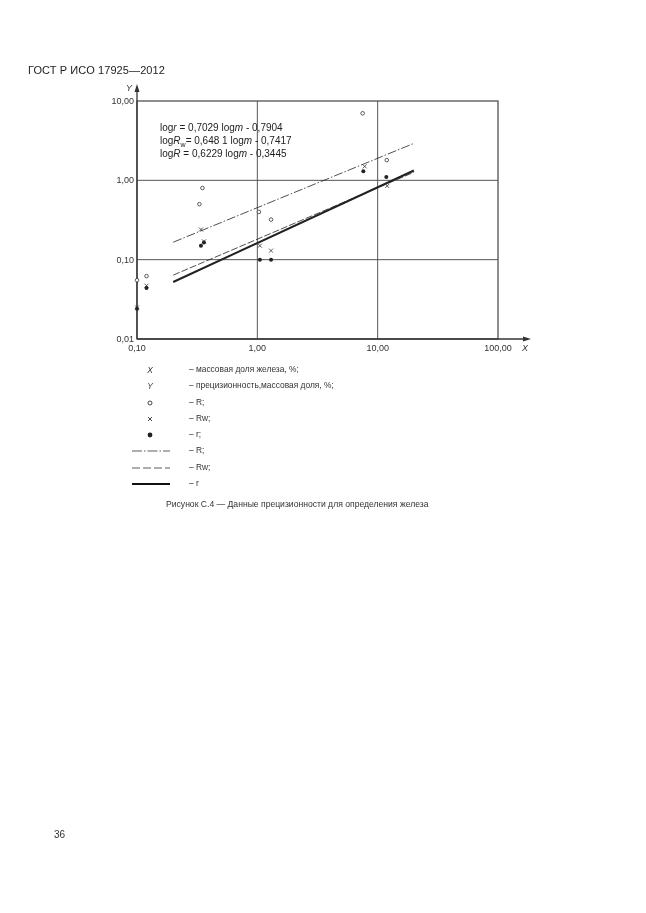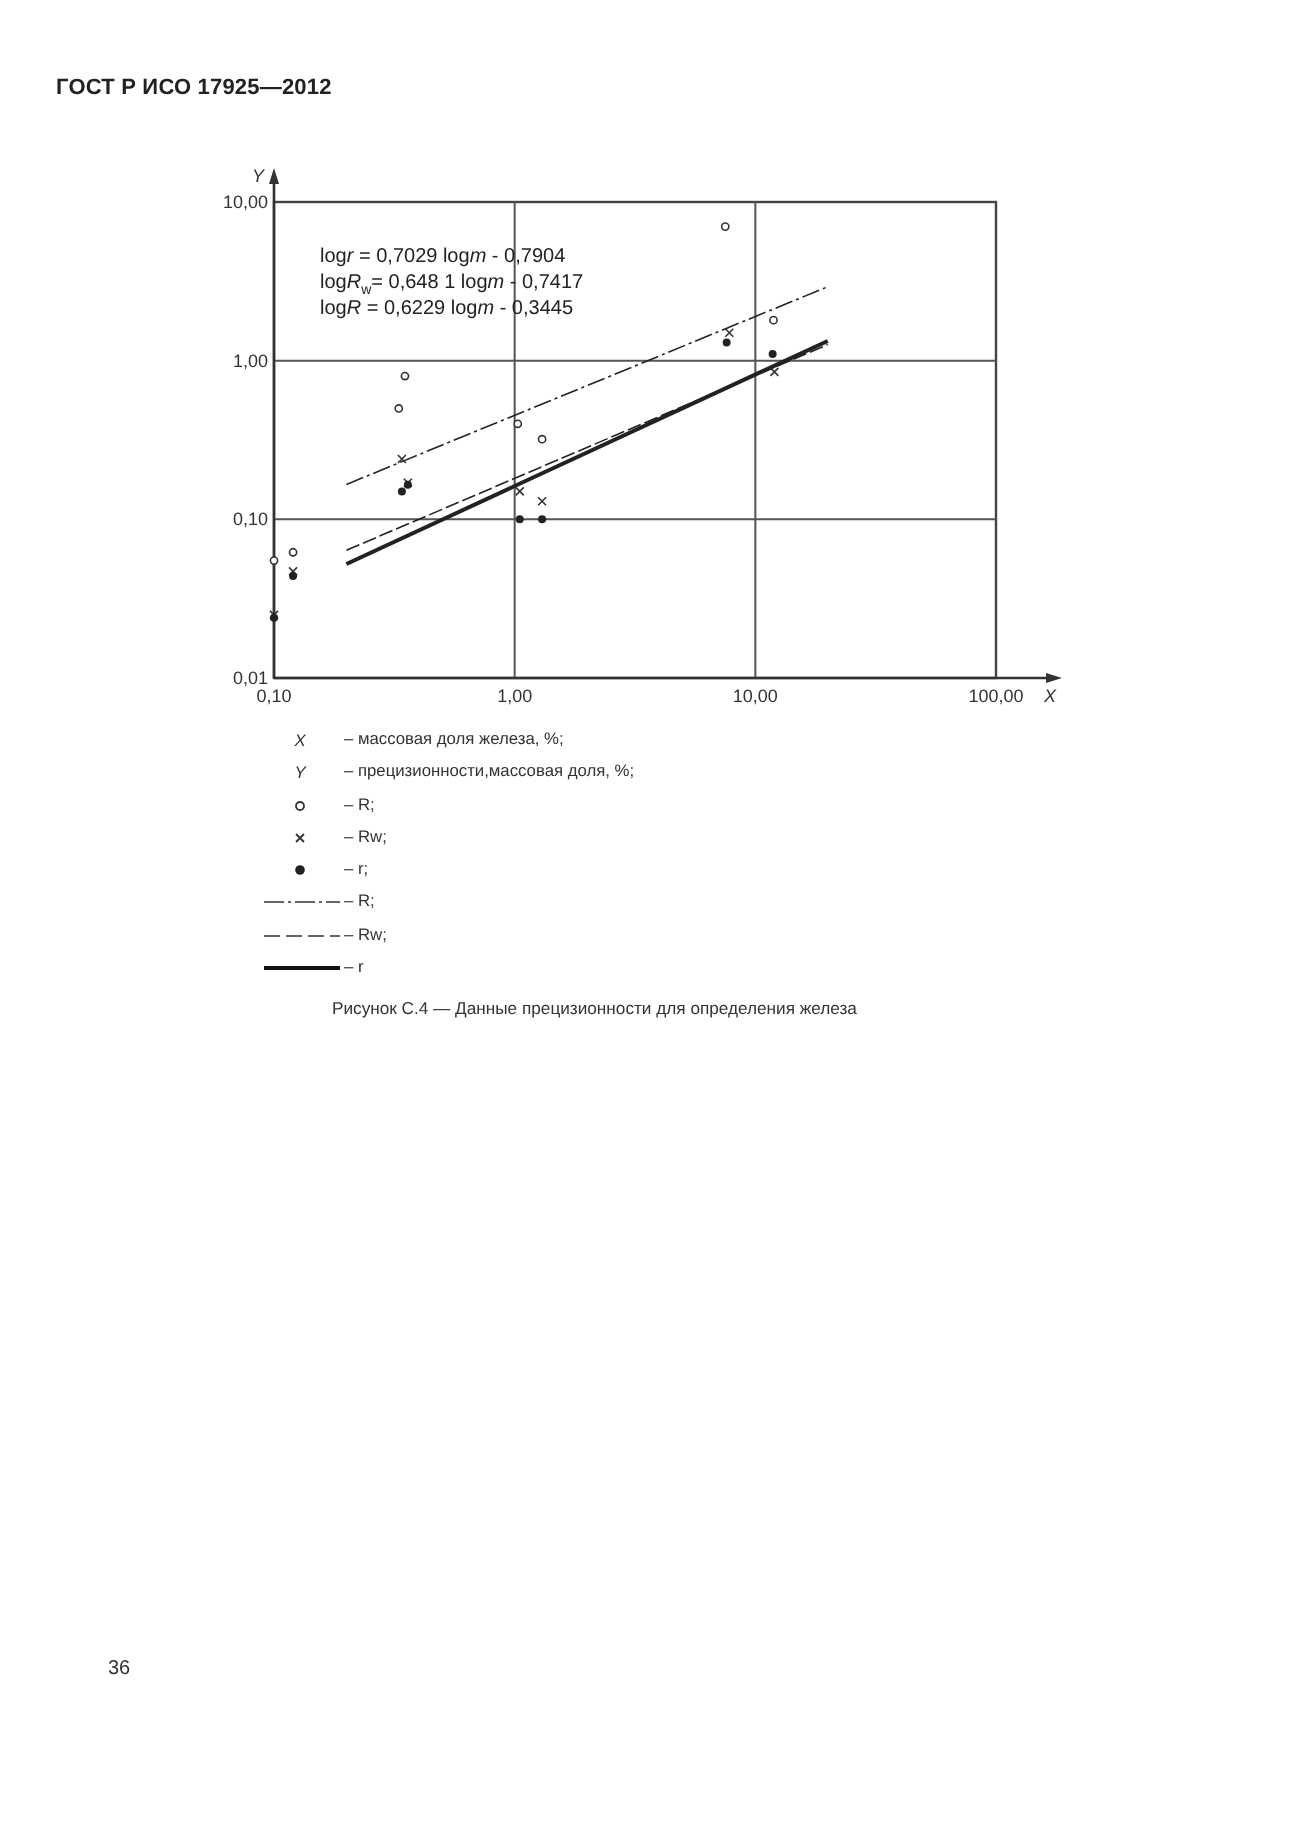--- a/index.html
+++ b/index.html
@@ -1,22 +1,22 @@
 <!DOCTYPE html>
 <html><head>
 <meta charset="utf-8">
 <style>
   html, body { margin:0; padding:0; background:#ffffff; }
   body { width:646px; height:913px; position:relative; overflow:hidden; font-family:"Liberation Sans", sans-serif; color:#222; }
-  .header { position:absolute; left:28px; top:38px; font-size:11px; font-weight:bold; letter-spacing:0.1px; }
+  .header { position:absolute; left:28px; top:64px; font-size:11px; font-weight:normal; letter-spacing:0.1px; }
   .chart { position:absolute; left:0; top:0; }
   .legend { position:absolute; left:130px; top:364px; font-size:8.4px; color:#333; }
   .legend-row { position:relative; height:16.3px; }
   .legend-sym { position:absolute; left:0; width:40px; top:0; height:12px; display:flex; align-items:center; justify-content:center; }
-  .legend-txt { position:absolute; left:42px; top:0; white-space:nowrap; }
+  .legend-txt { position:absolute; left:59px; top:0; white-space:nowrap; }
   .caption { position:absolute; left:166px; top:499px; font-size:8.6px; color:#333; white-space:nowrap;text-align:right; }
   .pagenum { position:absolute; left:54px; top:829px; font-size:10px; color:#333; }
   i.it { font-style:italic; }
 </style>
 </head>
 <body>
 
 <div class="header">ГОСТ Р ИСО 17925—2012</div>
 
 <svg class="chart" width="646" height="360" viewBox="0 0 646 360" xmlns="http://www.w3.org/2000/svg">
@@ -87,21 +87,21 @@
   <div class="legend-row">
       <div class="legend-sym">
         <i class="it">X</i>
       </div>
       <div class="legend-txt">– массовая доля железа, %;</div>
     </div>
   <div class="legend-row">
       <div class="legend-sym">
         <i class="it">Y</i>
       </div>
-      <div class="legend-txt">– прецизионности,массовая доля, %;</div>
+      <div class="legend-txt">– прецизионность,массовая доля, %;</div>
     </div>
   <div class="legend-row">
       <div class="legend-sym">
         <svg width="8" height="8">
           <circle cx="4" cy="4" r="2" fill="none" stroke="#333" stroke-width="0.9"></circle>
         </svg>
       </div>
       <div class="legend-txt">– R;</div>
     </div>
   <div class="legend-row">

